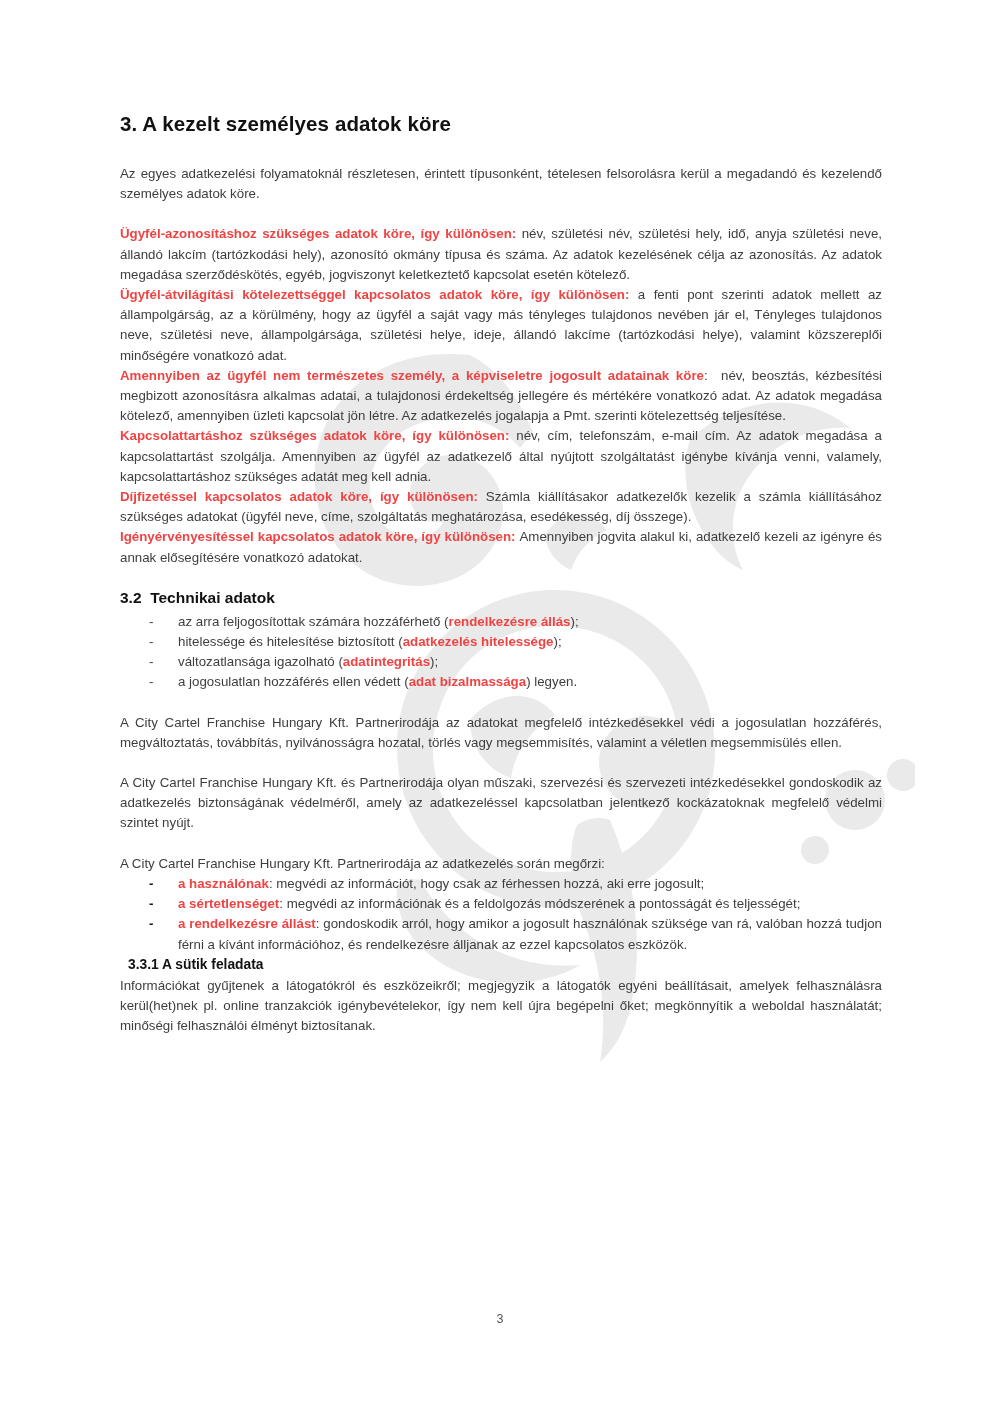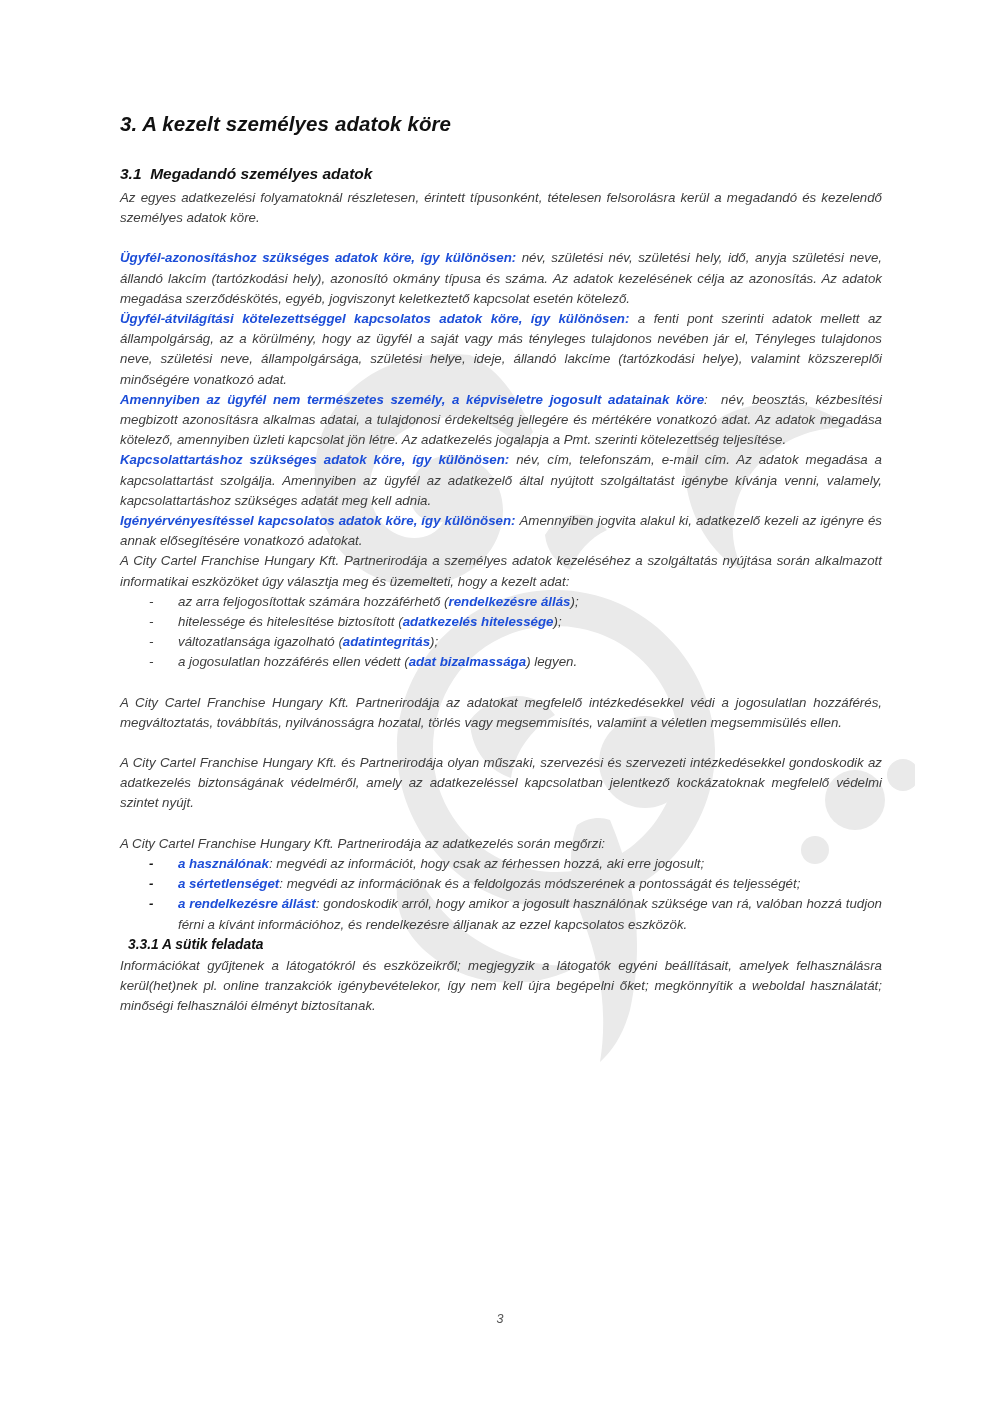--- a/index.html
+++ b/index.html
@@ -4,21 +4,21 @@
 <style>
   html,body{margin:0;padding:0;}
   body{
     width:1000px;height:1414px;
     background:#ffffff;
     position:relative;
     overflow:hidden;
     font-family:"Liberation Sans","DejaVu Sans",sans-serif;
     color:#3e3e3e;
   }
-  .page{position:absolute;inset:0;font-style:italic;}
+  .page{position:absolute;inset:0;}
   .watermark{position:absolute;left:215px;top:320px;z-index:0;}
   .content{
     position:absolute;left:120px;top:112px;width:762px;z-index:1;
     font-size:13.3px;line-height:20.2px;
   }
   .h1{
     font-size:20.5px;line-height:24px;font-weight:800;color:#111;
     margin:0 0 28px 0;letter-spacing:0.1px;
   }
   .h2{
@@ -26,21 +26,21 @@
     margin:20px 0 5px 0;
   }
   .h3{
     font-size:13.8px;line-height:17px;font-weight:800;color:#111;
     margin:1px 0 3px 8px;
   }
   .para{text-align:justify;}
   .li{display:flex;text-align:justify;}
   .li .marker{flex:0 0 58px;box-sizing:border-box;padding-left:29px;}
   .li .runs{flex:1;}
-  .b{font-weight:700;color:#1d4ed8;}
+  .b{font-weight:700;color:#ef4444;}
   .marker.b{font-weight:700;color:#141414;}
   .gap{height:20px;}
   .page-number{
     position:absolute;left:0;right:0;top:1312px;z-index:1;
     text-align:center;font-size:12.5px;color:#555;
   }
 </style>
 </head>
 <body>
 
@@ -69,29 +69,29 @@
 
         <path d="M205 560 C240 620 300 650 365 645 C320 672 255 668 215 635 C190 615 180 590 182 565 C190 560 198 558 205 560 Z"></path>
 
         <path d="M330 215 C345 190 375 188 392 210 C375 218 362 232 356 250 C342 244 332 232 330 215 Z"></path>
       </g>
     </svg>
   </div>
 
   <div class="content">
       <div class="h1">3. A kezelt személyes adatok köre</div>
-      <div class="h2">3.1&nbsp;&nbsp;Megadandó személyes adatok</div>
       <div class="para"><span>Az egyes adatkezelési folyamatoknál részletesen, érintett típusonként, tételesen felsorolásra kerül a megadandó és kezelendő személyes adatok köre.</span></div>
       <div class="gap"></div>
       <div class="para"><span class="b">Ügyfél-azonosításhoz szükséges adatok köre, így különösen: </span><span>név, születési név, születési hely, idő, anyja születési neve, állandó lakcím (tartózkodási hely), azonosító okmány típusa és száma. Az adatok kezelésének célja az azonosítás. Az adatok megadása szerződéskötés, egyéb, jogviszonyt keletkeztető kapcsolat esetén kötelező.</span></div>
       <div class="para"><span class="b">Ügyfél-átvilágítási kötelezettséggel kapcsolatos adatok köre, így különösen: </span><span>a fenti pont szerinti adatok mellett az állampolgárság, az a körülmény, hogy az ügyfél a saját vagy más tényleges tulajdonos nevében jár el, Tényleges tulajdonos neve, születési neve, állampolgársága, születési helye, ideje, állandó lakcíme (tartózkodási helye), valamint közszereplői minőségére vonatkozó adat.</span></div>
       <div class="para"><span class="b">Amennyiben az ügyfél nem természetes személy, a képviseletre jogosult adatainak köre</span><span>:&nbsp;&nbsp;név, beosztás, kézbesítési megbizott azonosításra alkalmas adatai, a tulajdonosi érdekeltség jellegére és mértékére vonatkozó adat. Az adatok megadása kötelező, amennyiben üzleti kapcsolat jön létre. Az adatkezelés jogalapja a Pmt. szerinti kötelezettség teljesítése.</span></div>
       <div class="para"><span class="b">Kapcsolattartáshoz szükséges adatok köre, így különösen: </span><span>név, cím, telefonszám, e-mail cím. Az adatok megadása a kapcsolattartást szolgálja. Amennyiben az ügyfél az adatkezelő által nyújtott szolgáltatást igénybe kívánja venni, valamely, kapcsolattartáshoz szükséges adatát meg kell adnia.</span></div>
+      <div class="para"><span class="b">Díjfizetéssel kapcsolatos adatok köre, így különösen: </span><span>Számla kiállításakor adatkezelők kezelik a számla kiállításához szükséges adatokat (ügyfél neve, címe, szolgáltatás meghatározása, esedékesség, díj összege).</span></div>
       <div class="para"><span class="b">Igényérvényesítéssel kapcsolatos adatok köre, így különösen: </span><span>Amennyiben jogvita alakul ki, adatkezelő kezeli az igényre és annak elősegítésére vonatkozó adatokat.</span></div>
-      <div class="para"><span>A City Cartel Franchise Hungary Kft. Partnerirodája a személyes adatok kezeléséhez a szolgáltatás nyújtása során alkalmazott informatikai eszközöket úgy választja meg és üzemelteti, hogy a kezelt adat:</span></div>
+      <div class="h2">3.2&nbsp;&nbsp;Technikai adatok</div>
       <div class="li">
         <span class="marker">-</span>
         <span class="runs"><span>az arra feljogosítottak számára hozzáférhető (</span><span class="b">rendelkezésre állás</span><span>);</span></span>
       </div>
       <div class="li">
         <span class="marker">-</span>
         <span class="runs"><span>hitelessége és hitelesítése biztosított (</span><span class="b">adatkezelés hitelessége</span><span>);</span></span>
       </div>
       <div class="li">
         <span class="marker">-</span>

